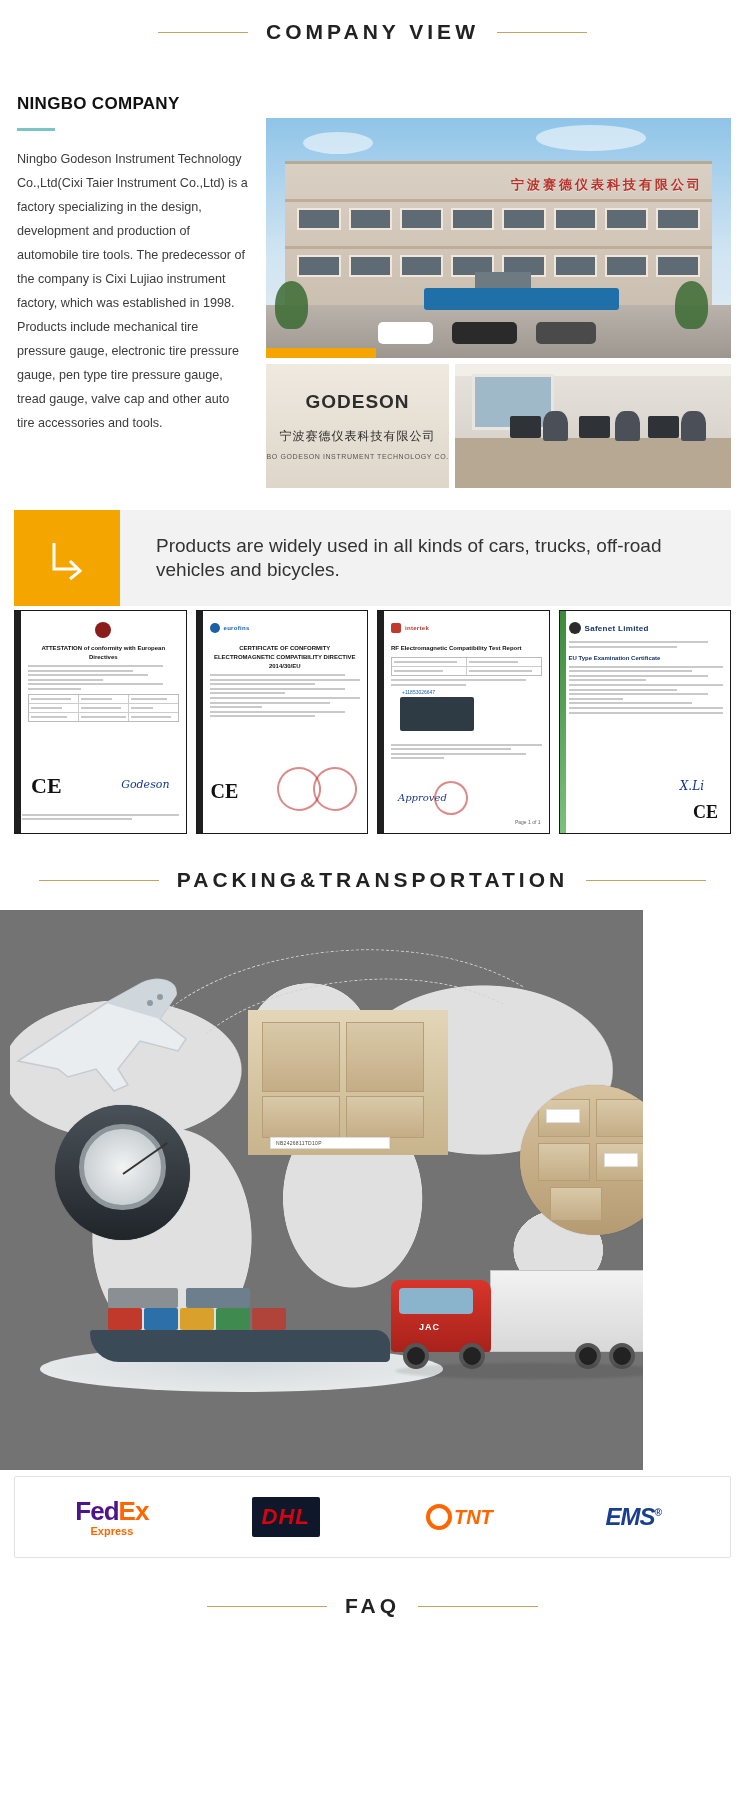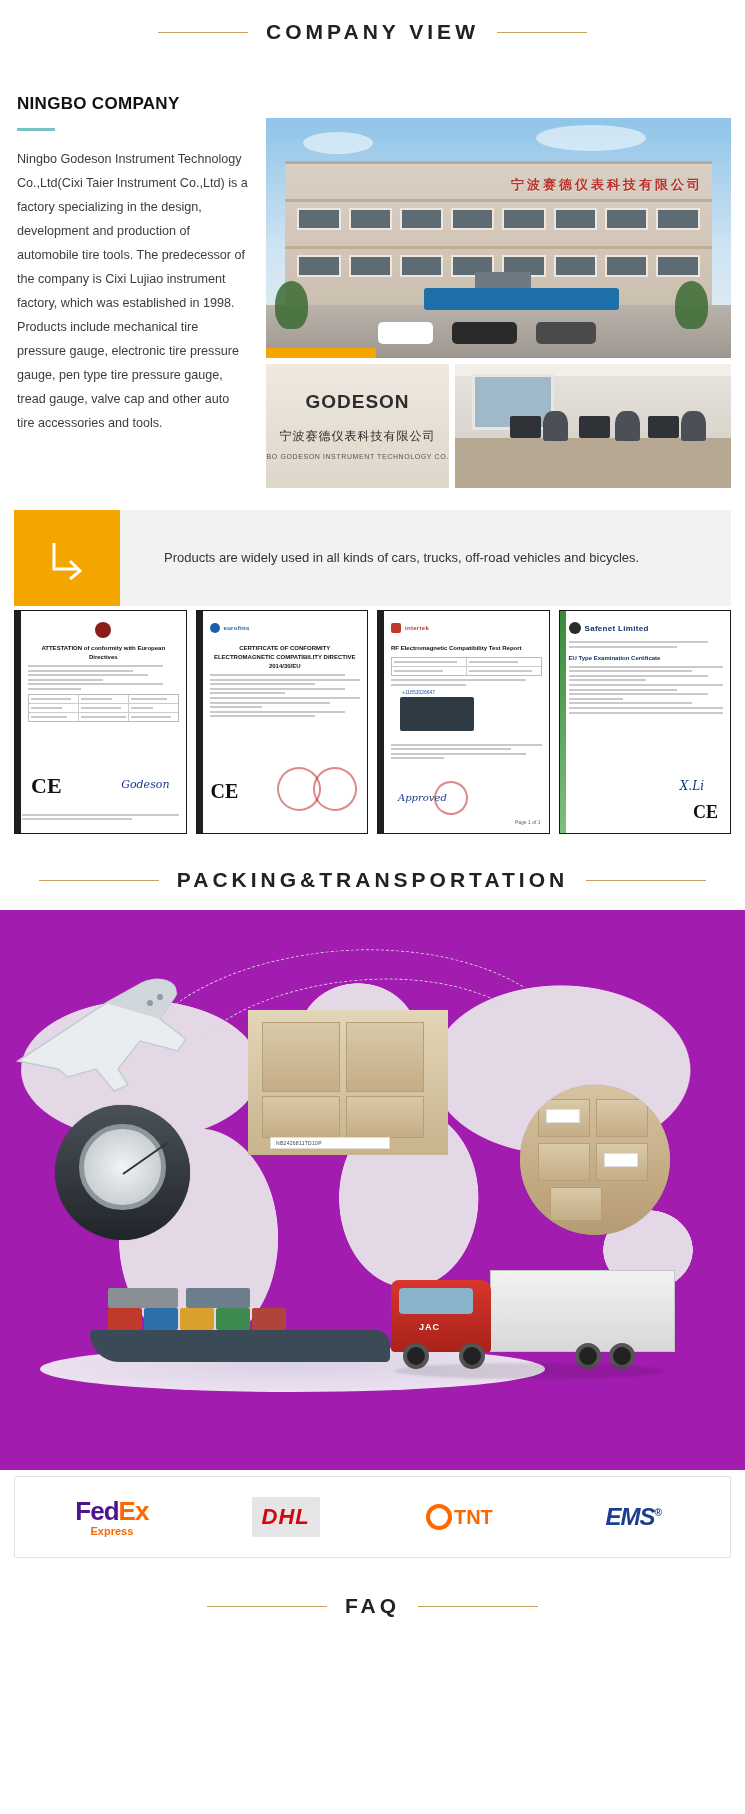--- a/index.html
+++ b/index.html
@@ -131,21 +131,21 @@
   .callout .arrow-box {
     width: 106px; flex: 0 0 106px; height: 96px;
     background: #f5a500;
     position: relative;
   }
   .callout .arrow-box svg { position:absolute; left: 50%; top: 50%; transform: translate(-50%,-50%); }
   .callout .text-box {
     flex: 1 1 auto; background: #f2f2f2; height: 96px;
     display: flex; align-items: center; padding: 0 28px;
   }
-  .callout .text-box p { margin: 16px; font-size: 13px; line-height: 24px; color: #333; }
+  .callout .text-box p { margin: 8px; font-size: 19px; line-height: 24px; color: #333; }
 
   
   .certs { display: flex; gap: 9px; padding: 4px 14px 0 14px; }
   .cert {
     flex: 1 1 0;
     height: 224px;
     background: #ffffff;
     border: 1px solid #1a1a1a;
     position: relative;
     overflow: hidden;
@@ -181,22 +181,22 @@
   .stamp {
     position: absolute; width: 44px; height: 44px; border-radius: 50%;
     border: 2px solid rgba(190,40,40,.55);
     transform: rotate(-18deg);
   }
   .photo-chip { position:absolute; background:#2f3b44; border-radius:2px; }
 
   
   .packing { position: relative; margin-top: 2px; }
   .pack-stage {
-    position: relative; height: 560px; width: 745px;
-    background: #a21caf;
+    position: relative; height: 560px; width: 643px;
+    background: #737373;
     overflow: hidden;
   }
   .world-map {
     position:absolute; inset: 40px 10px 120px 10px;
     background:
       radial-gradient(ellipse 120px 70px at 18% 30%, #ececec 0 99%, transparent 100%),
       radial-gradient(ellipse 80px 110px at 26% 72%, #ececec 0 99%, transparent 100%),
       radial-gradient(ellipse 60px 55px at 48% 22%, #ececec 0 99%, transparent 100%),
       radial-gradient(ellipse 70px 90px at 55% 62%, #ececec 0 99%, transparent 100%),
       radial-gradient(ellipse 130px 85px at 76% 30%, #ececec 0 99%, transparent 100%),
@@ -254,27 +254,27 @@
     color: #ffd200; font-weight: bold; font-size: 17px;
     display:flex; align-items:center; justify-content:center;
     font-family: "Liberation Sans", sans-serif; letter-spacing: 1px;
   }
   .lg-fedex { text-align:center; line-height: 1; }
   .lg-fedex .fx { font-size: 26px; font-weight: bold; letter-spacing: -1px; }
   .lg-fedex .fx .a { color:#4d148c; }
   .lg-fedex .fx .b { color:#ff6600; }
   .lg-fedex .sub { color:#ff6600; font-size: 11px; font-weight: bold; margin-top: 2px; }
   .lg-dhl {
-    background:#e5e5e5; padding: 7px 10px; border-radius: 2px;
+    background:#0f172a; padding: 7px 10px; border-radius: 2px;
     color:#d40511; font-style: italic; font-weight: bold; font-size: 22px;
     letter-spacing: 1px; font-family:"Liberation Sans", sans-serif;
   }
   .lg-tnt {
     display:flex; align-items:center; gap:2px;
-    font-weight:bold; font-size: 20px; color:#ff6600; 
+    font-weight:bold; font-size: 20px; color:#ff6600; font-style: italic;
   }
   .lg-tnt .o { width: 26px; height: 26px; border-radius:50%; border:4px solid #ff6600; }
   .lg-ems { color:#1a3f8f; font-weight:bold; font-size: 24px; font-style: italic; letter-spacing: -1px; }
   .lg-ems .r { font-size: 10px; vertical-align: super; }
 
   .faq-head { padding-bottom: 26px; }
 </style>
 </head>
 <body>
 

